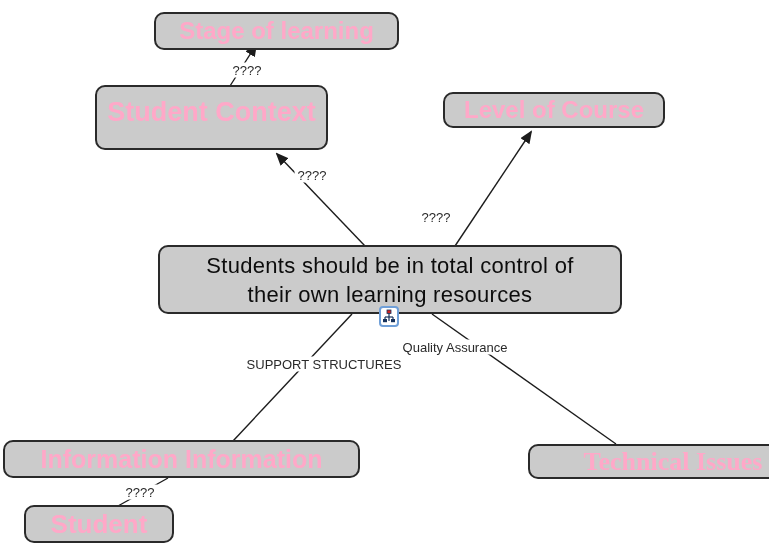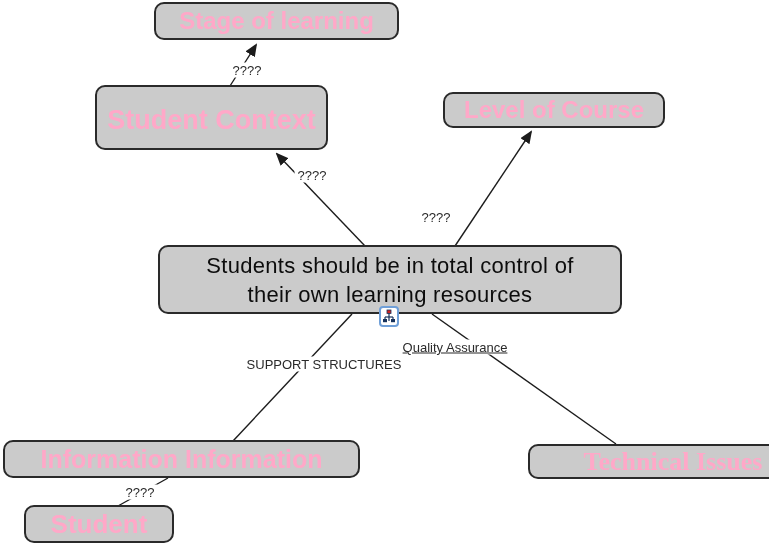--- a/index.html
+++ b/index.html
@@ -21,22 +21,22 @@
     align-items:center;
     justify-content:center;
     text-align:center;
     z-index:2;
     cursor:default;
   }
   .node-pink{
     color:#ffa8c8;
     font-weight:bold;
   }
-  .n-stage{left:154px;top:2px;width:245px;height:38px;font-size:24px;}
-  .n-student{left:95px;top:85px;width:233px;height:65px;font-size:27px;align-items:flex-start;padding-top:18px;}
+  .n-stage{left:154px;top:12px;width:245px;height:38px;font-size:24px;}
+  .n-student{left:95px;top:85px;width:233px;height:65px;font-size:27px;align-items:flex-start;padding-top:10px;}
   .n-level{left:443px;top:92px;width:222px;height:36px;font-size:24px;}
   .n-main{
     left:158px;top:245px;width:464px;height:69px;
     color:#0c0c0c;font-size:22px;font-weight:400;
     letter-spacing:0.3px;line-height:29px;
     padding:0 22px;
   }
   .n-infoorg{left:3px;top:440px;width:357px;height:38px;font-size:25px;}
   .n-tech{
     left:528px;top:444px;width:258px;height:35px;
@@ -52,21 +52,21 @@
     line-height:15px;
     padding:0 3px;
     white-space:nowrap;
     z-index:3;
     cursor:default;
   }
   .ll-1{left:247px;top:70px;}
   .ll-2{left:312px;top:175px;}
   .ll-3{left:436px;top:217px;}
   .ll-4{left:324px;top:364px;}
-  .ll-5{left:455px;top:347px;text-decoration:underline;}
+  .ll-5{left:455px;top:347px;}
   .ll-6{left:140px;top:492px;}
   .resource-icon{
     position:absolute;left:379px;top:306px;width:20px;height:21px;z-index:4;cursor:pointer;
   }
 </style>
 </head>
 <body>
 
 <div id="canvas">
 

